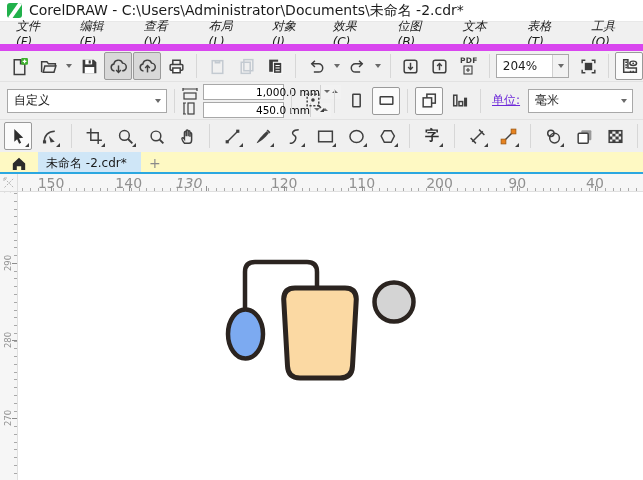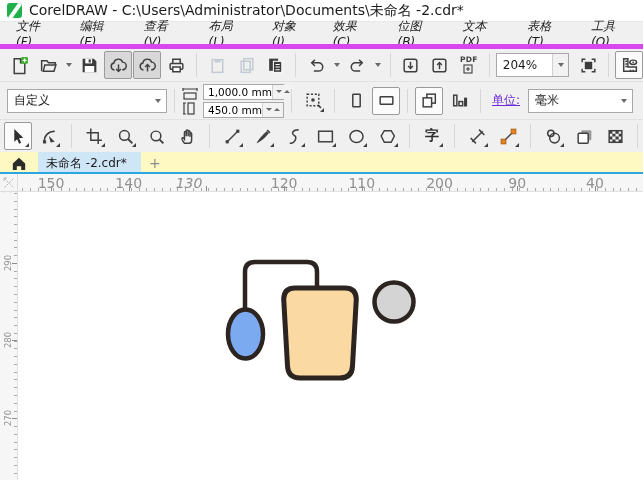--- a/index.html
+++ b/index.html
@@ -10,37 +10,37 @@
   #titlebar { top:0; height:22px; background:#ffffff; border-bottom:1px solid #e8e8e8; padding-left:7px; }
   #app-icon { width:15px; height:15px; border-radius:3px; background:#21b14b; position:relative; overflow:hidden; flex:0 0 auto; }
   #app-icon::after { content:""; position:absolute; left:6px; top:-3px; width:4px; height:22px; background:#fff; transform:rotate(35deg); }
   #title-text { font-size:14px; color:#1a1a1a; margin-left:7px; white-space:nowrap; }
 
   
   #menubar { top:22px; height:22px; background:#f0f0f0; padding-left:2px; }
   .menu-item { font-size:12px; color:#1a1a1a; padding:3px 14px; cursor:default;font-style:italic; }
 
   
-  #toolbar1 { top:44px; height:37px; background:#f0f0f0; border-top:5px solid #d946ef; padding-left:5px; gap:1px; }
+  #toolbar1 { top:44px; height:37px; background:#f0f0f0; border-top:7px solid #d946ef; padding-left:5px; gap:1px; }
   #propbar  { top:81px; height:38px; background:#f0f0f0; border-top:1px solid #e2e2e2; padding-left:7px; gap:2px; }
   #toolbox  { top:119px; height:33px; background:#f0f0f0; border-top:1px solid #e2e2e2; padding-left:4px; gap:3px; overflow:hidden; }
   .tb { height:28px; min-width:28px; display:flex; align-items:center; justify-content:center; border:1px solid transparent; border-radius:2px; position:relative; }
   .tb.pressed { background:#d8d8d8; border-color:#9a9a9a; }
   .tb.outlined { background:#fbfbfb; border-color:#9a9a9a; }
   .sep { width:1px; height:24px; background:#d7d7d7; margin:0 5px; flex:0 0 auto; }
   .caret { width:0; height:0; border-left:3.5px solid transparent; border-right:3.5px solid transparent; border-top:4px solid #6a6a6a; display:inline-block; }
   .caret-btn { width:13px; height:26px; display:flex; align-items:center; justify-content:center; }
   .ic { width:19px; height:19px; stroke:#3f3f3f; fill:none; stroke-width:1.4; }
   .ic.gray { stroke:#c3cad1; }
   .fly::after { content:""; position:absolute; right:2px; bottom:2px; border-left:4px solid transparent; border-bottom:4px solid #3f3f3f; width:0; height:0; }
 
   .combo { height:24px; background:#fff; border:1px solid #a8a8a8; display:flex; align-items:center; font-size:12px; color:#1a1a1a; }
   .combo .val { flex:1; padding:0 6px; white-space:nowrap; overflow:hidden; }
   .combo .dd { width:16px; height:100%; display:flex; align-items:center; justify-content:center; border-left:1px solid #d0d0d0; background:#f2f2f2; }
-  .numfield { width:81px; height:16px; background:#fff; border:1px solid #a8a8a8; font-size:10.5px; display:flex; align-items:center; }
+  .numfield { width:81px; height:16px; background:#fff; border:1px solid #a8a8a8; font-size:10.5px; display:flex; align-items:center;padding-left:48px; }
   .numfield .val { flex:1; padding-left:4px; white-space:nowrap; }
   .spin { display:flex; gap:2px; padding:0 3px; background:#f2f2f2; height:100%; align-items:center; border-left:1px solid #d0d0d0; }
   .spin i { width:0; height:0; border-left:3px solid transparent; border-right:3px solid transparent; display:block; }
   .spin .dn { border-top:3.5px solid #6a6a6a; } .spin .up { border-bottom:3.5px solid #6a6a6a; }
   .lbl { font-size:12px; color:#6d28d9;text-decoration:underline; }
   .pdf-wrap { display:flex; flex-direction:column; align-items:center; line-height:1; }
   .pdf-txt { font-size:7.5px; font-weight:bold; color:#3f3f3f; letter-spacing:.3px; }
   .glyph-tool { font-size:14px; font-weight:bold; color:#2e2e2e; }
 
   

